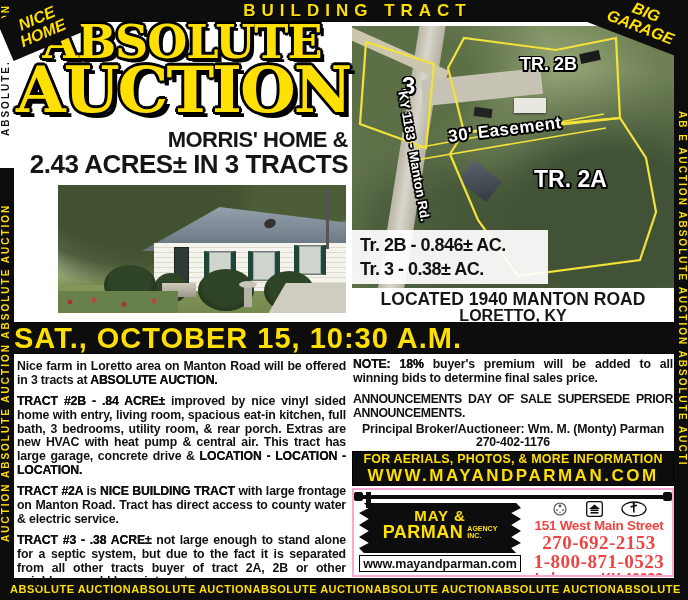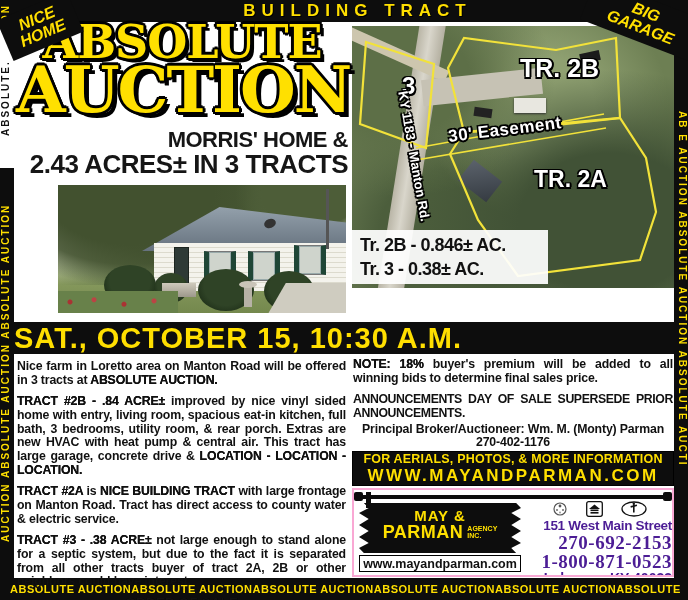--- a/index.html
+++ b/index.html
@@ -84,21 +84,21 @@
   .mp-drive{left:-20px;top:20px;width:120px;height:12px;background:#cdc6ae;transform:rotate(24deg);}
   .mp-pave{left:70px;top:48px;width:120px;height:26px;background:#c6c2b4;transform:rotate(-6deg);}
   .mp-house{left:110px;top:142px;width:36px;height:26px;background:linear-gradient(135deg,#5b626b,#353b42);transform:rotate(38deg);}
   .mp-garage{left:162px;top:72px;width:32px;height:15px;background:#e8e7e0;box-shadow:0 1px 2px #333;}
   .mp-car1{left:122px;top:82px;width:18px;height:9px;background:#222;transform:rotate(8deg);}
   .mp-car2{left:228px;top:26px;width:20px;height:10px;background:#1b1b1b;transform:rotate(-12deg);}
   #map-lines{position:absolute;left:0;top:0;z-index:5;}
   .map-label{position:absolute;z-index:8;color:#fff;font-weight:700;
       text-shadow:-1.5px -1.5px 0 #000,1.5px -1.5px 0 #000,-1.5px 1.5px 0 #000,1.5px 1.5px 0 #000,0 2px 0 #000,2px 0 0 #000;}
   #label-tract3{left:50px;top:46px;font-size:24px;}
-  #label-tr2b{left:168px;top:28px;font-size:25px;text-align:center;}
+  #label-tr2b{left:168px;top:28px;font-size:18px;text-align:center;}
   #label-tr2a{left:182px;top:140px;font-size:23px;}
   #label-easement{left:96px;top:94px;font-size:17px;transform:rotate(-7deg);letter-spacing:.5px;}
   #label-road{left:58px;top:64px;font-size:13px;transform:rotate(80deg);transform-origin:left top;white-space:nowrap;}
   #tract-list{position:absolute;left:0;bottom:4px;width:196px;background:rgba(255,255,255,.93);
       z-index:9;padding:3px 8px;box-sizing:border-box;}
   #tract-list div{color:#111;font-size:18px;font-weight:700;line-height:24px;letter-spacing:-.5px;}
   
   #located{position:absolute;left:352px;top:290px;width:322px;text-align:center;color:#161616;
       font-weight:700;line-height:1.04;z-index:6;}
   #located .l1{font-size:17.5px;} #located .l2{font-size:16px;}
@@ -129,21 +129,21 @@
   #sign-black{position:absolute;left:5px;top:13px;width:162px;height:50px;background:#0d0d0d;color:#ffe000;
       clip-path:polygon(3% 0,97% 0,100% 10%,94% 20%,100% 32%,94% 44%,100% 56%,94% 68%,100% 80%,94% 90%,97% 100%,3% 100%,0 90%,6% 80%,0 68%,6% 56%,0 44%,6% 32%,0 20%,6% 10%);
       text-align:center;line-height:1;}
   #sign-black .n1{font-size:15px;font-weight:700;margin-top:5px;letter-spacing:1px;}
   #sign-black .row2{display:flex;align-items:center;justify-content:center;gap:4px;}
   #sign-black .n2{font-size:18px;font-weight:700;letter-spacing:.5px;}
   #sign-black .agency{font-size:7px;font-weight:700;line-height:1.05;text-align:left;}
   #sign-black .svc{font-size:7.6px;font-weight:700;letter-spacing:-.2px;margin-top:16px;color:#ffe000;}
   #sign-site{position:absolute;left:5px;top:65px;width:162px;height:17px;background:#fff;border:1.5px solid #000;
       box-sizing:border-box;display:flex;align-items:center;justify-content:center;color:#111;font-size:12.5px;font-weight:700;}
-  #sign-info{position:absolute;left:172px;top:10px;width:146px;text-align:right;color:#4c1d95;line-height:1;}
+  #sign-info{position:absolute;left:172px;top:10px;width:146px;text-align:center;color:#ef4444;line-height:1;}
   #sign-icons{display:flex;align-items:center;justify-content:center;gap:18px;height:18px;margin-bottom:1px;}
   #sign-info .addr{font-size:13.5px;font-weight:700;letter-spacing:-.3px;}
   #sign-info .ph{font-size:19px;font-weight:700;letter-spacing:.5px;font-family:"Liberation Serif",serif;}
   #sign-info .city{font-size:14px;font-weight:700;}
 </style>
 </head>
 <body>
 
 <div id="flyer">
 
@@ -226,20 +226,24 @@
     <div class="map-label" id="label-tr2b">TR. 2B</div>
     <div class="map-label" id="label-tr2a">TR. 2A</div>
     <div class="map-label" id="label-easement">30' Easement</div>
     <div class="map-label" id="label-road">KY 1183 - Manton Rd.</div>
     <div id="tract-list">
       <div>Tr. 2B - 0.846± AC.</div>
       <div>Tr. 3 - 0.38± AC.</div>
     </div>
   </div>
 
+  <div id="located">
+    <div class="l1">LOCATED 1940 MANTON ROAD</div>
+    <div class="l2">LORETTO, KY</div>
+  </div>
 
   <div id="date-banner">
     <span>SAT., OCTOBER 15, 10:30 A.M.</span>
   </div>
 
   <div class="col" id="col-left">
     <p><span>Nice farm in Loretto area on Manton Road will be offered in 3 tracts at </span><span class="b">ABSOLUTE AUCTION.</span></p>
     <p><span class="b">TRACT #2B - .84 ACRE±</span><span> improved by nice vinyl sided home with entry, living room, spacious eat-in kitchen, full bath, 3 bedrooms, utility room, &amp; rear porch. Extras are new HVAC with heat pump &amp; central air. This tract has large garage, concrete drive &amp; </span><span class="b">LOCATION - LOCATION - LOCATION.</span></p>
     <p><span class="b">TRACT #2A</span><span> is </span><span class="b">NICE BUILDING TRACT</span><span> with large frontage on Manton Road. Tract has direct access to county water &amp; electric service.</span></p>
     <p><span class="b">TRACT #3 - .38 ACRE±</span><span> not large enough to stand alone for a septic system, but due to the fact it is separated from all other tracts buyer of tract 2A, 2B or other neighbors could have interest.</span></p>

